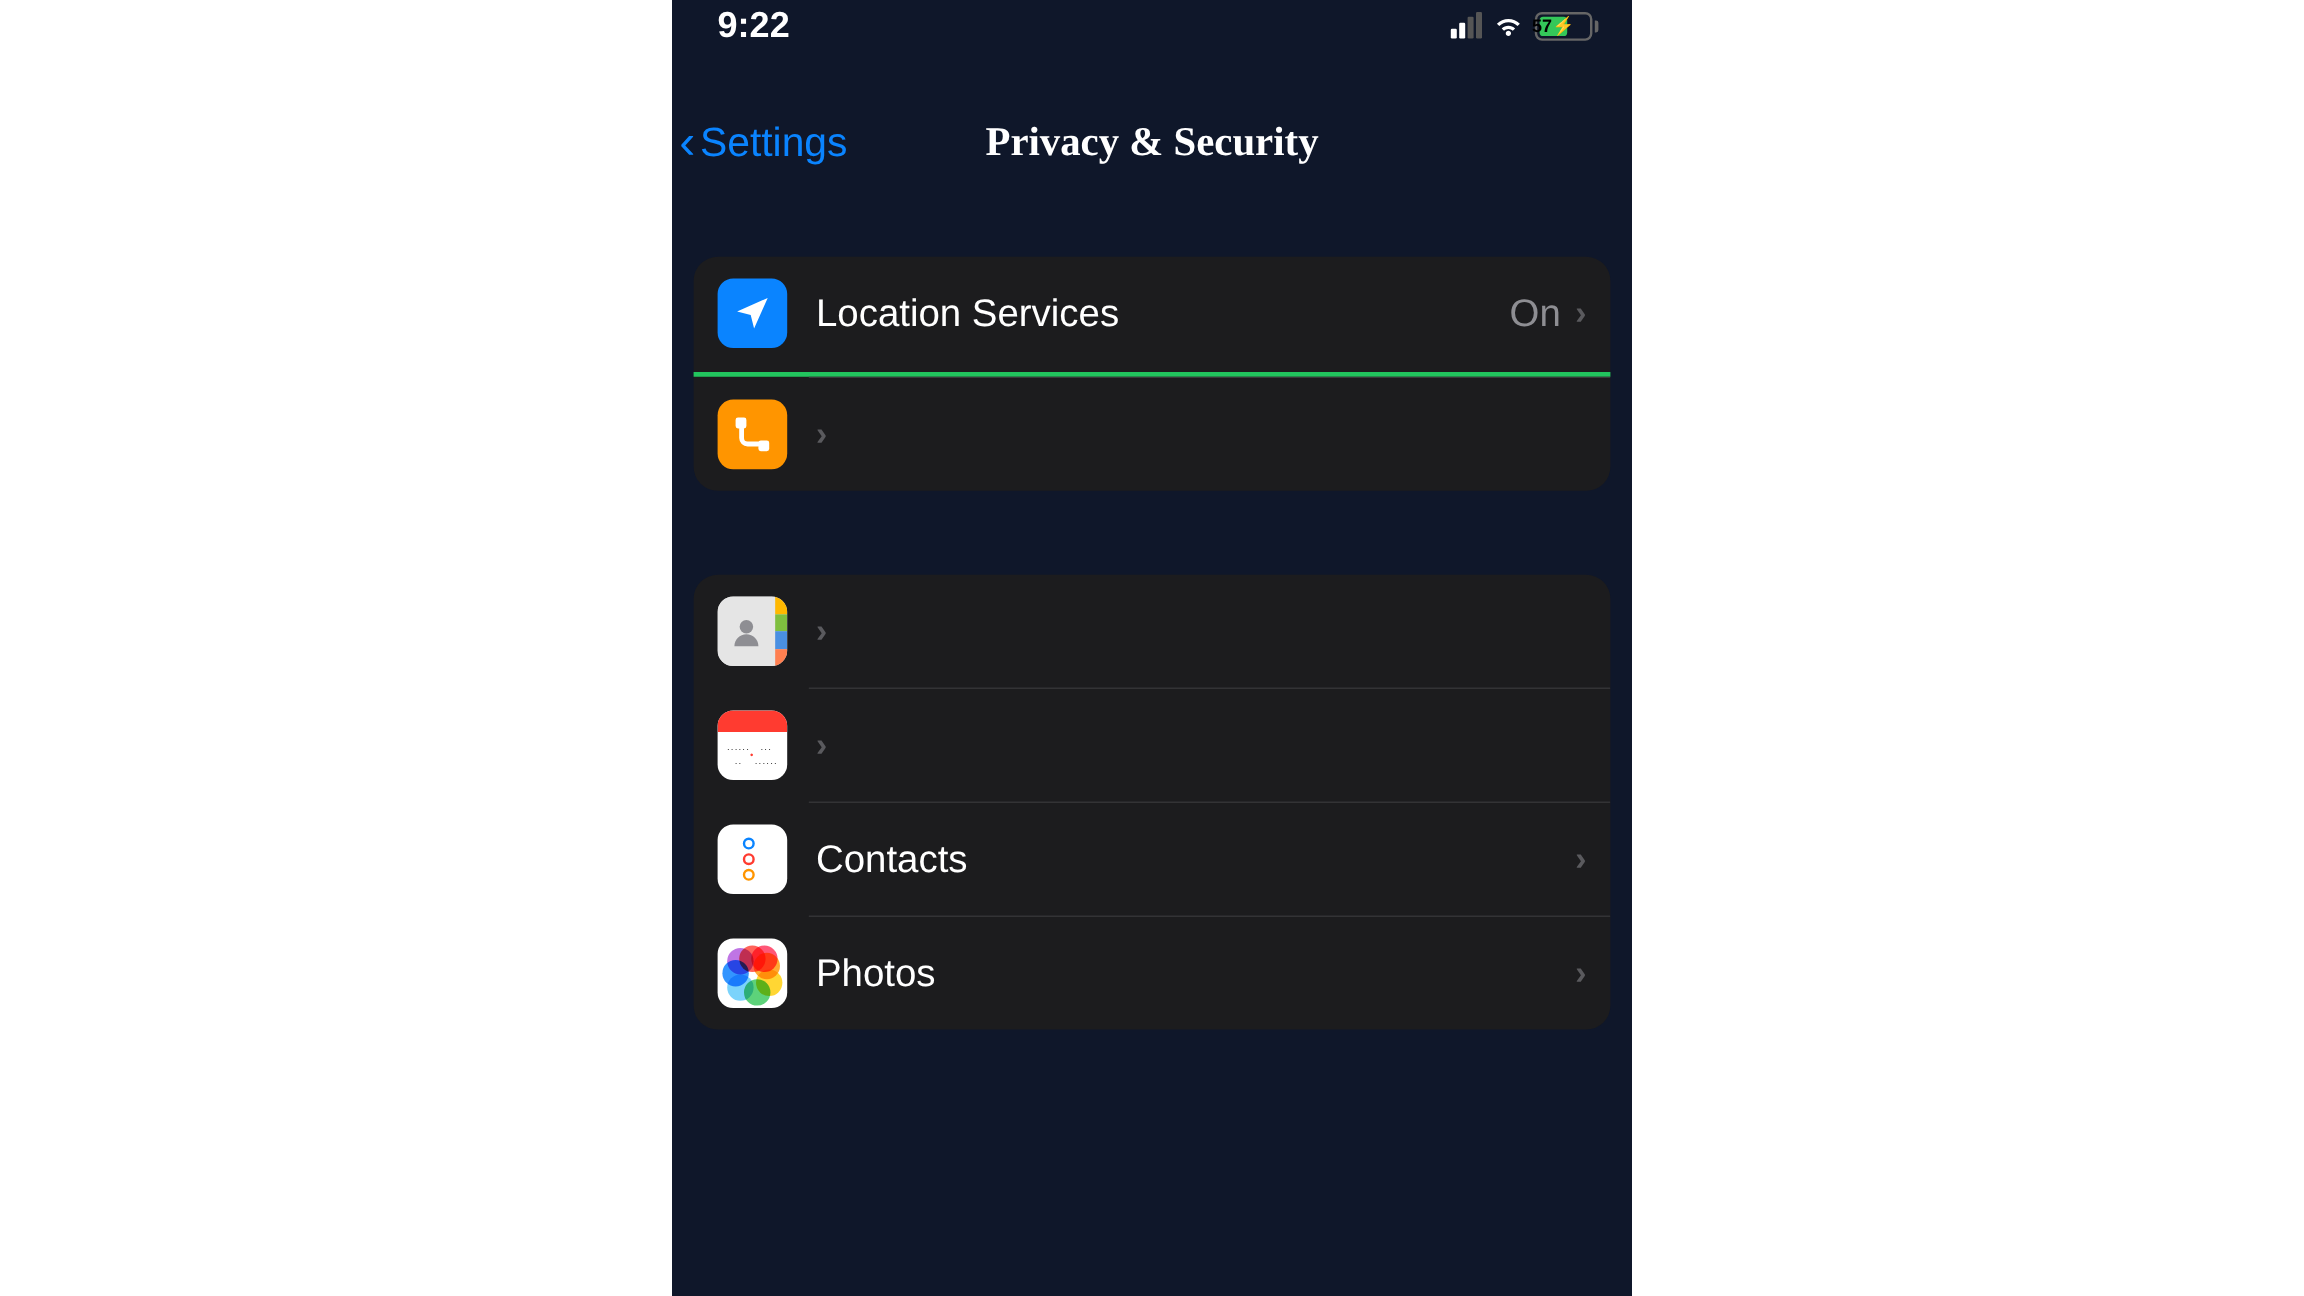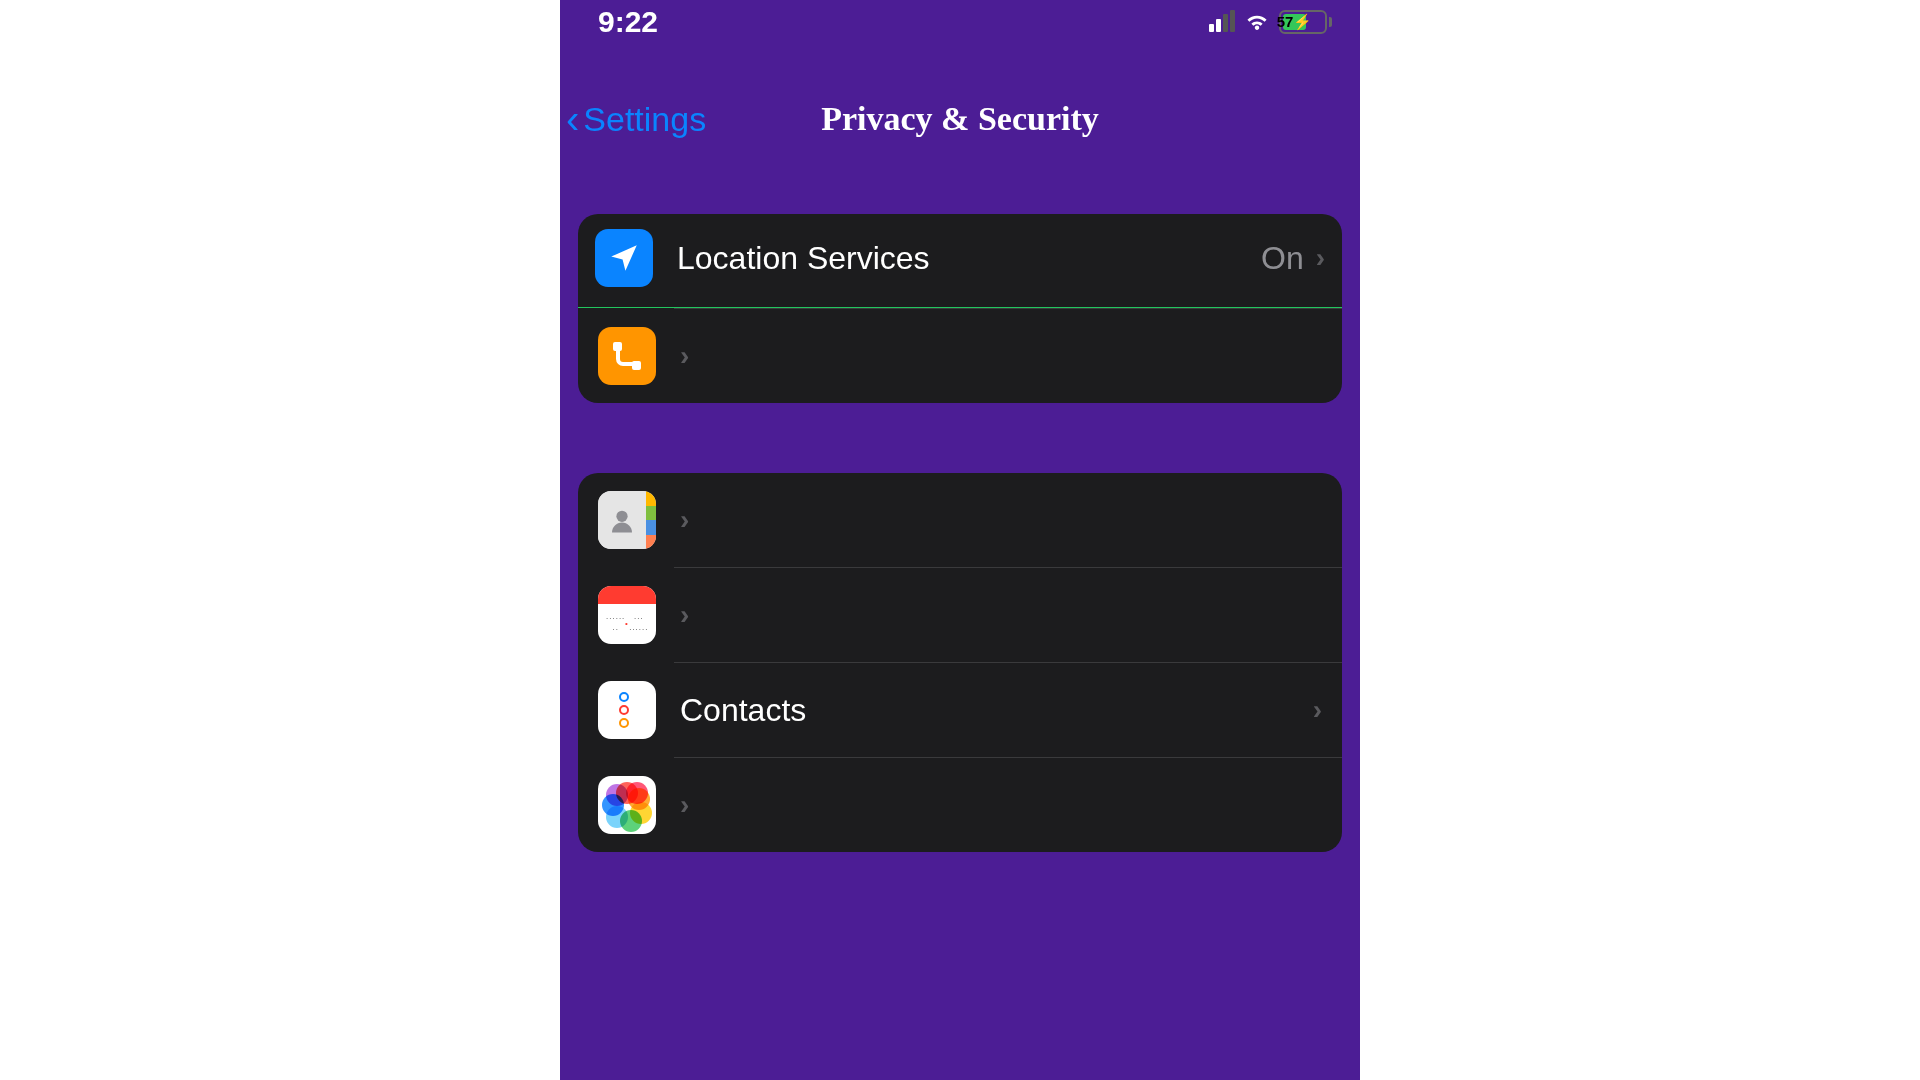--- a/index.html
+++ b/index.html
@@ -12,21 +12,21 @@
       width: 1920px;
       height: 1080px;
       background: #ffffff;
       display: flex;
       justify-content: center;
       align-items: flex-start;
     }
     .phone-frame {
       width: 800px;
       height: 1080px;
-      background: #4c1d95;
+      background: #0f172a;
       position: relative;
       overflow: hidden;
     }
     
     .status-bar {
       height: 44px;
       display: flex;
       justify-content: space-between;
       align-items: center;
       padding: 0 28px;
@@ -138,21 +138,21 @@
       padding: 0 18px;
       margin-top: 60px;
     }
     .group {
       background: #1c1c1e;
       border-radius: 20px;
       overflow: hidden;
       margin-bottom: 70px;
     }
     .highlight-wrap {
-      border: 1px solid #22c55e;
+      border: 4px solid #22c55e;
       border-radius: 4px;
       padding: 36px 2px 2px 2px;
       margin: -40px -6px 0 -6px;
     }
     .row {
       display: flex;
       align-items: center;
       padding: 18px 20px 18px 20px;
       min-height: 88px;
       cursor: pointer;
@@ -399,20 +399,21 @@
         <div class="row-icon icon-photos">
           <div class="petal" style="background:#ff3b30; top:6px; left:18px;"></div>
           <div class="petal" style="background:#ff9500; top:12px; left:30px;"></div>
           <div class="petal" style="background:#ffcc00; top:26px; left:32px;"></div>
           <div class="petal" style="background:#34c759; top:34px; left:22px;"></div>
           <div class="petal" style="background:#5ac8fa; top:30px; left:8px;"></div>
           <div class="petal" style="background:#007aff; top:18px; left:4px;"></div>
           <div class="petal" style="background:#af52de; top:8px; left:8px;"></div>
           <div class="petal" style="background:#ff2d55; top:6px; left:28px;"></div>
         </div>
+        <div class="row-label">Photos</div>
         <div class="row-chevron">›</div>
       </div>
 
     </div>
 
   </div>
 
 </div>
 
 </body></html>

